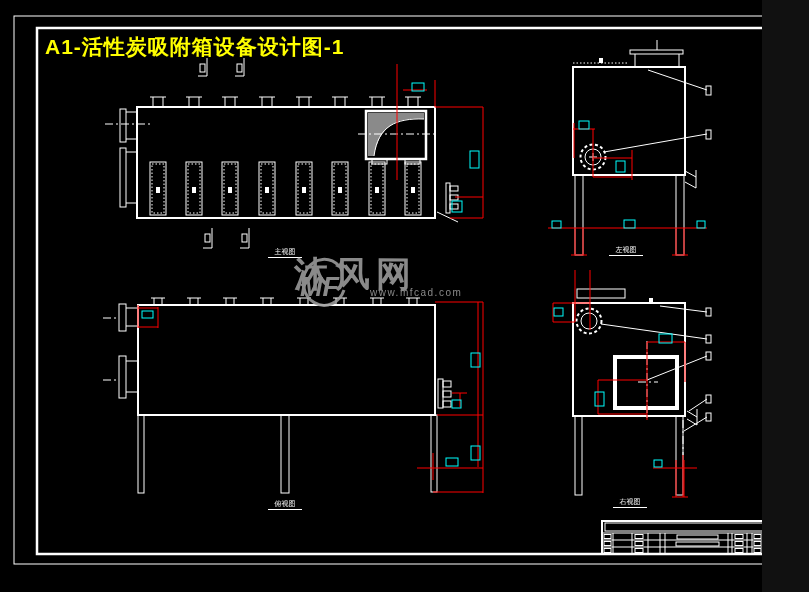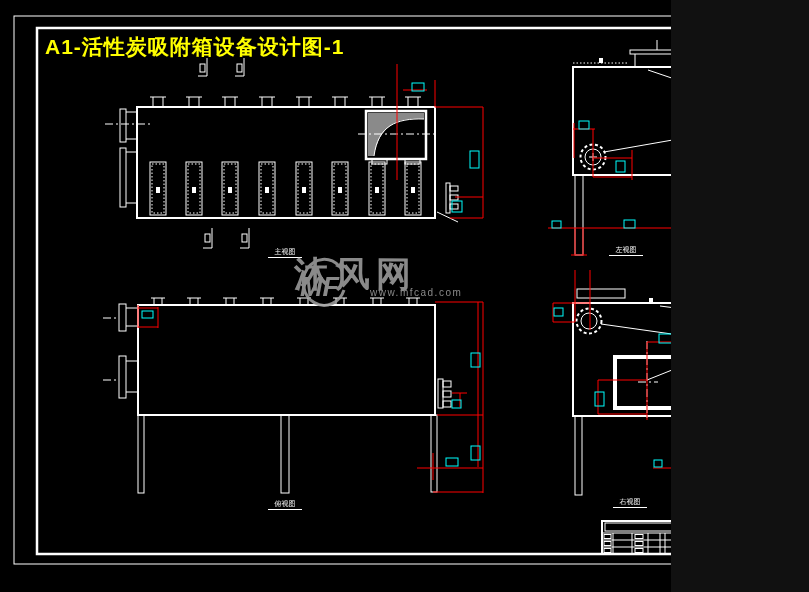--- a/index.html
+++ b/index.html
@@ -1,16 +1,16 @@
 <!DOCTYPE html>
 <html style="--bg: #000000; --frame: #ffffff; --title: #ffff00; --dim: #ff0000; --dimtext: #00ffff; --watermark: #9e9e9e; --hatch: #8a8a8a;"><head>
 <meta charset="utf-8">
 <style>
   html,body{margin:0;padding:0;background:#111;}
-  #canvas{position:relative;width:671px;height:592px;background:var(--bg,#000);overflow:hidden;
+  #canvas{position:relative;width:762px;height:592px;background:var(--bg,#000);overflow:hidden;
           font-family:"Liberation Sans","DejaVu Sans",sans-serif;}
   svg{position:absolute;left:0;top:0;}
   .w1{stroke:var(--frame,#fff);fill:none;stroke-width:1}
   .w2{stroke:var(--frame,#fff);fill:none;stroke-width:2}
   .w25{stroke:var(--frame,#fff);fill:none;stroke-width:2.5}
   .w4{stroke:var(--frame,#fff);fill:none;stroke-width:4}
   .wf{fill:var(--frame,#fff);stroke:none}
   .rd{stroke:var(--dim,#f00);fill:none;stroke-width:1}
   .cy{stroke:var(--dimtext,#0ff);fill:none;stroke-width:1}
   .d1{stroke-dasharray:1.5 2}

